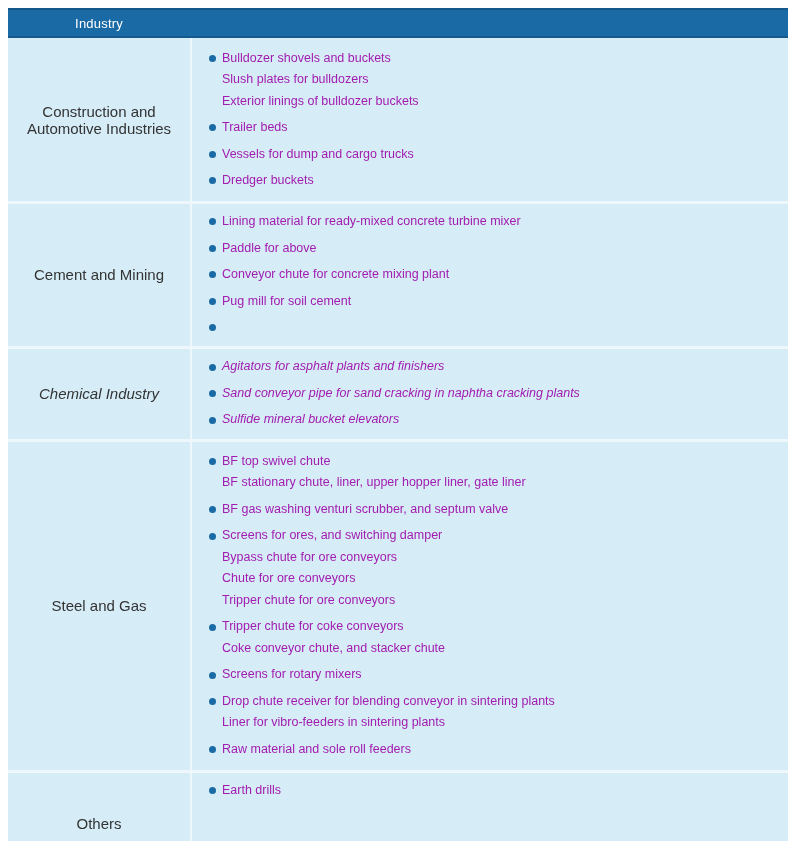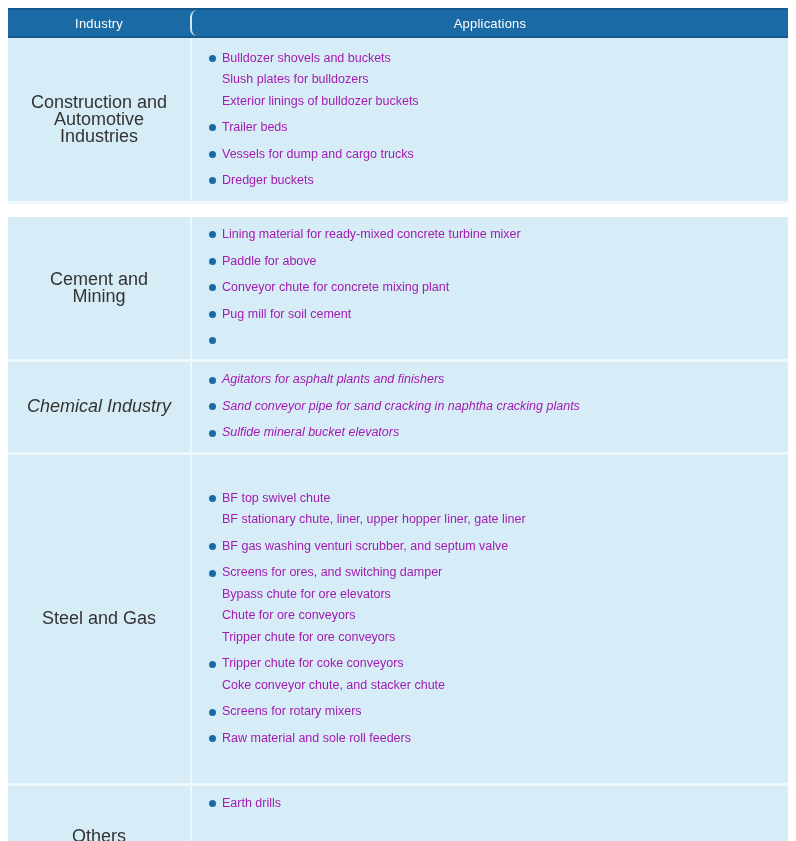--- a/index.html
+++ b/index.html
@@ -41,37 +41,37 @@
   }
   .h-cell.industry { width: 182px; }
   .h-cell.apps { flex: 1; border-left: 2px solid #cfe6f2; }
   
   .row {
     display: flex;
     border-top: 3px solid #eef7fc;
   }
   .row:first-child { border-top: none; }
   .tbody .row:nth-child(1) .cell { min-height: 163px; }
-  .tbody .row:nth-child(2) .cell { min-height: 139px; margin-top: 13px; }
+  .tbody .row:nth-child(2) .cell { min-height: 139px; }
   .tbody .row:nth-child(3) .cell { min-height: 90px; font-style: italic; }
   .tbody .row:nth-child(4) .cell { min-height: 328px; }
   .tbody .row:nth-child(5) .cell { min-height: 62px; gap: 40px; }
   .cell {
     background: #d6edf8;
     box-sizing: border-box;
   }
   .cell.industry {
     width: 182px;
     display: flex;
     align-items: center;
     justify-content: center;
     text-align: center;
     padding: 6px 14px;
     color: #333333;
-    font-size: 18px;
+    font-size: 15px;
     line-height: 17px;
   }
   .cell.apps {
     flex: 1;
     border-left: 2px solid #eef7fc;
     display: flex;
     flex-direction: column;
     justify-content: center;
     padding: 7px 18px 7px 17px;
     color: #a21caf;
@@ -100,21 +100,20 @@
     background: #15618f;
   }
 </style>
 </head>
 <body>
 
 <div class="page">
   <div class="app-table">
     <div class="header-row">
       <div class="h-cell industry">Industry</div>
-      <div class="h-cell apps">Applications</div>
     </div>
     <div class="tbody">
   <div class="row">
     <div class="cell industry">Construction and Automotive Industries</div>
     <div class="cell apps">
             <div class="group">
               <div class="line">
                 <span class="bullet"></span>
                 <span>Bulldozer shovels and buckets</span>
               </div>
@@ -222,21 +221,21 @@
                 <span class="bullet"></span>
                 <span>BF gas washing venturi scrubber, and septum valve</span>
               </div>
             </div>
             <div class="group">
               <div class="line">
                 <span class="bullet"></span>
                 <span>Screens for ores, and switching damper</span>
               </div>
               <div class="line cont">
-                <span>Bypass chute for ore elevators</span>
+                <span>Bypass chute for ore conveyors</span>
               </div>
               <div class="line cont">
                 <span>Chute for ore conveyors</span>
               </div>
               <div class="line cont">
                 <span>Tripper chute for ore conveyors</span>
               </div>
             </div>
             <div class="group">
               <div class="line">
@@ -244,20 +243,29 @@
                 <span>Tripper chute for coke conveyors</span>
               </div>
               <div class="line cont">
                 <span>Coke conveyor chute, and stacker chute</span>
               </div>
             </div>
             <div class="group">
               <div class="line">
                 <span class="bullet"></span>
                 <span>Screens for rotary mixers</span>
+              </div>
+            </div>
+            <div class="group">
+              <div class="line">
+                <span class="bullet"></span>
+                <span>Drop chute receiver for blending conveyor in sintering plants</span>
+              </div>
+              <div class="line cont">
+                <span>Liner for vibro-feeders in sintering plants</span>
               </div>
             </div>
             <div class="group">
               <div class="line">
                 <span class="bullet"></span>
                 <span>Raw material and sole roll feeders</span>
               </div>
             </div>
           </div>
   </div>

